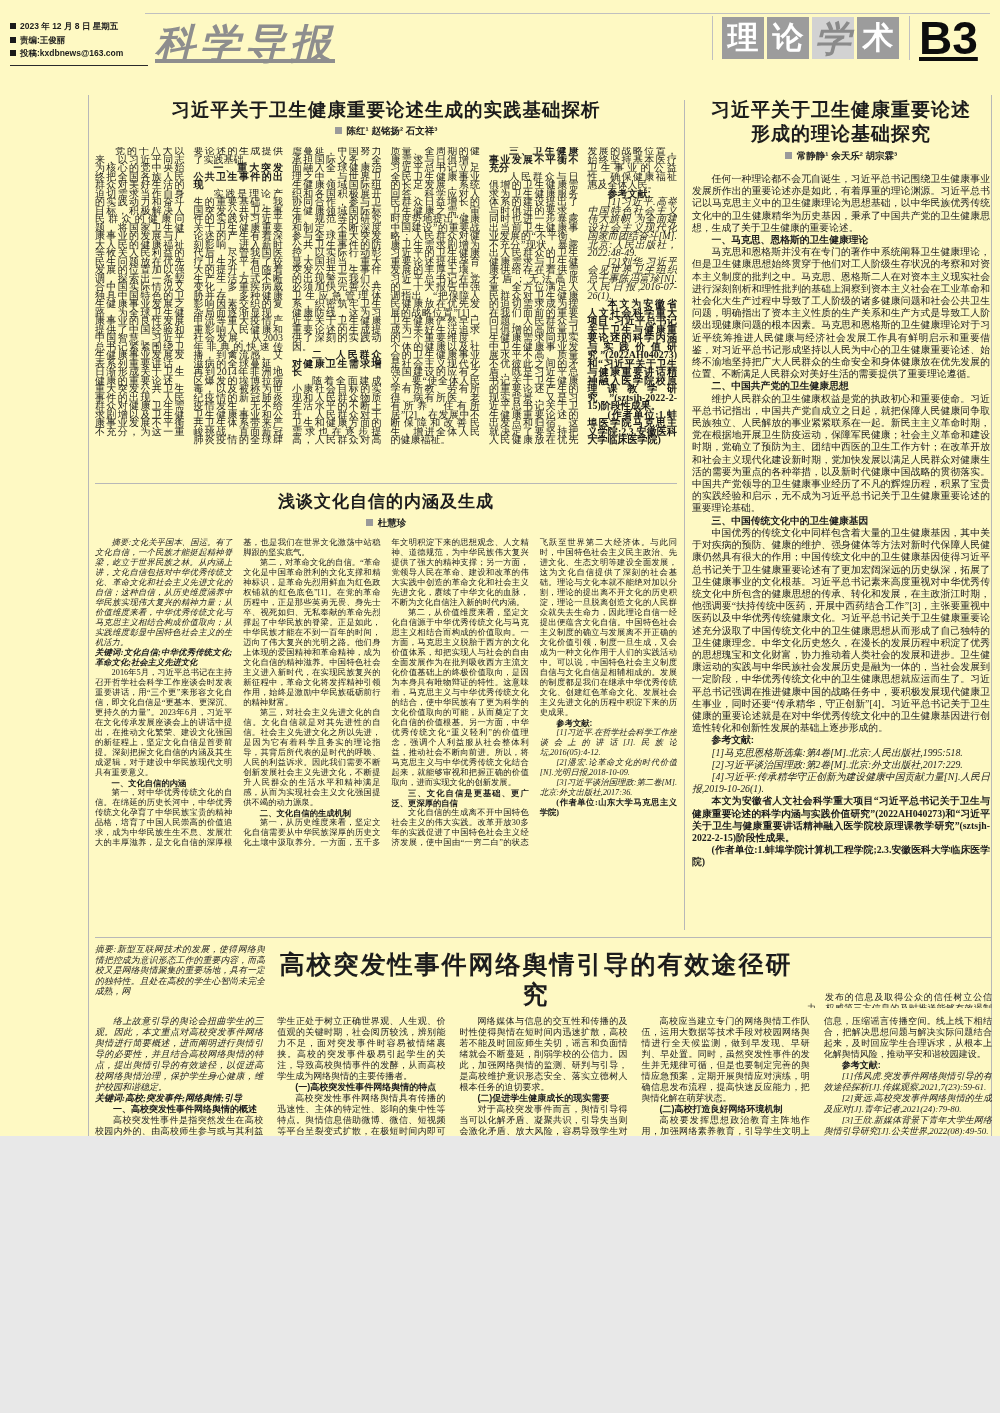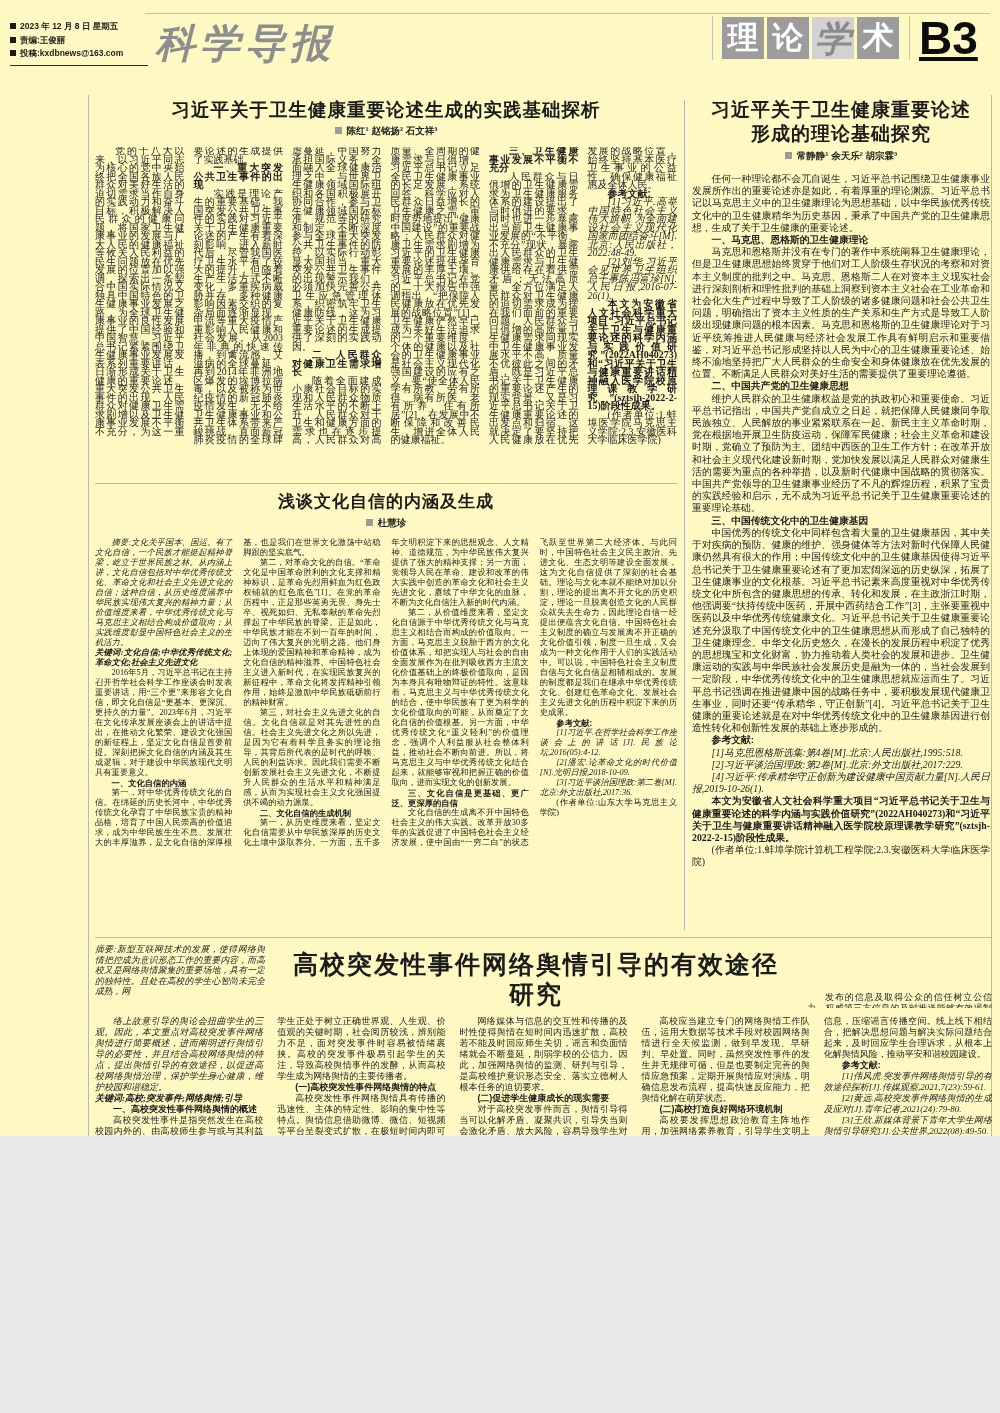--- a/index.html
+++ b/index.html
@@ -4,21 +4,21 @@
 <style>
   * { margin:0; padding:0; box-sizing:border-box; }
   html,body { background:#e8e8e8; }
   #page { position:relative; width:1000px; height:1136px; background:#fef9c3; color:#1c1c1c; margin:0 auto; overflow:hidden; font-family:"Liberation Serif","DejaVu Serif",serif; }
 
   
   .hdr-info { position:absolute; left:10px; top:20px; width:138px; font:700 8.5px/13.5px "Liberation Sans","DejaVu Sans",sans-serif; border-bottom:1.5px solid #2a2a2a; padding-bottom:4px; }
   .hdr-row { display:flex; align-items:center; white-space:nowrap; }
   .sq::before { content:""; display:inline-block; width:6px; height:6px; background:#1a1a1a; margin-right:4px; flex:0 0 auto; }
   .top-rule { position:absolute; left:145px; top:13px; width:845px; height:1px; background:#c0c0c0; }
-  .masthead { position:absolute; left:155px; top:20px; font:italic 700 40px/46px "DejaVu Serif",serif; color:#8e8e8e; letter-spacing:5px; }
+  .masthead { position:absolute; left:155px; top:20px; font:italic 700 40px/46px "DejaVu Serif",serif; color:#8e8e8e; letter-spacing:5px;text-decoration:underline; }
   .banner { position:absolute; left:712px; top:16px; display:flex; align-items:center; border-left:1px solid #c0c0c0; padding-left:9px; }
   .b-sq { width:42px; height:42px; margin-right:3px; display:flex; align-items:center; justify-content:center; background:#9c9c9c; color:#fff; font:700 31px/42px "Liberation Sans","DejaVu Sans",sans-serif; }
   .b-sq.light { background:#d2d2d2; color:#8a8a8a; font:italic 700 36px/42px "DejaVu Serif",serif; }
   .b-pg { font:700 46px/44px "Liberation Sans","DejaVu Sans",sans-serif; color:#0d0d0d; margin-left:7px; border-left:1px solid #c0c0c0; padding-left:9px;text-decoration:underline; }
 
   
   .vline,.hline { position:absolute; background:#b8b8b8; }
 
   
   .art { position:absolute; }
@@ -27,35 +27,35 @@
   .a-byline::before { content:""; display:inline-block; width:7px; height:7px; background:#9a9a9a; margin-right:5px; }
   .colbody { text-align:justify; overflow:hidden;margin-top:48px; }
   .ln { margin:0; }
   .t-p   { text-indent:2em; }
   .t-h   { font-weight:700; text-indent:2em; font-family:"Liberation Sans","DejaVu Sans",sans-serif; }
   .t-abs { font-style:italic; text-indent:2em; }
   .t-kw  { font-style:italic; font-weight:700; text-indent:0; }
   .t-refh{ font-weight:700; text-indent:2em; font-family:"Liberation Sans","DejaVu Sans",sans-serif; }
   .t-ref { font-style:italic; text-indent:2em; }
   .t-note{ font-weight:700; text-indent:2em; }
-  .t-unit{ font-weight:400; text-indent:2em; }
+  .t-unit{ font-weight:700; text-indent:2em; }
 
   #art1 { left:95px; top:98px; width:582px; }
   #art1 .colbody { margin-top:9px; column-count:6; column-gap:9px; font-size:10px; line-height:8.5px; height:312px; }
 
   #art2 { left:692px; top:98px; width:298px; }
   #art2 .a-title { font-size:19px; line-height:24px; }
   #art2 .colbody { margin-top:10px; font-size:9.8px; line-height:12.2px; height:728px; }
 
   #art3 { left:95px; top:490px; width:582px; }
   #art3 .a-title { font-size:17px; }
   #art3 .colbody { margin-top:8px; column-count:4; column-gap:11px; font-size:8.3px; line-height:10px; height:378px; }
 
   #art4 { left:95px; top:944px; width:897px; }
-  .a4-rowA { display:flex; gap:24px; height:64px; overflow:hidden; }
+  .a4-rowA { display:flex; gap:11px; height:64px; overflow:hidden; }
   .a4-abs { width:170px; font-style:italic; font-size:8.8px; line-height:10.6px; text-align:justify; overflow:hidden; }
   .a4-titlebox { flex:1; }
   #art4 .a-title { font-size:25px; line-height:30px; letter-spacing:2px; margin-top:5px; }
   .a4-right { width:185px; font-size:9px; line-height:11px; text-align:justify; overflow:hidden; }
   .a4-rowB { margin-top:8px; column-count:5; column-gap:14px; font-size:9px; line-height:11px; height:388px; }
 </style>
 </head>
 <body>
 
 <div id="page">

